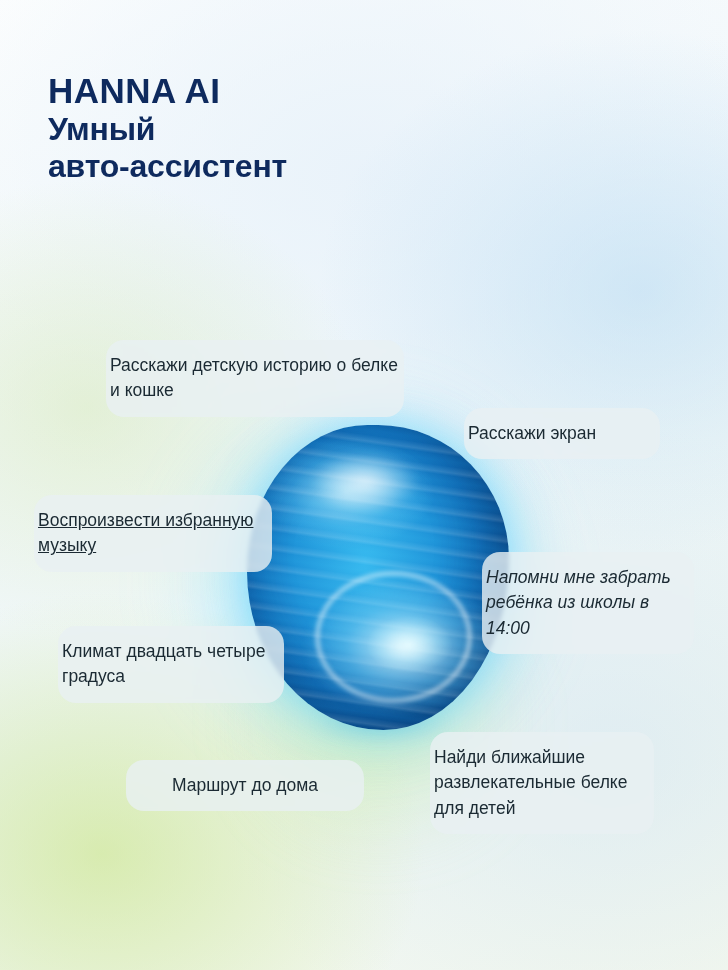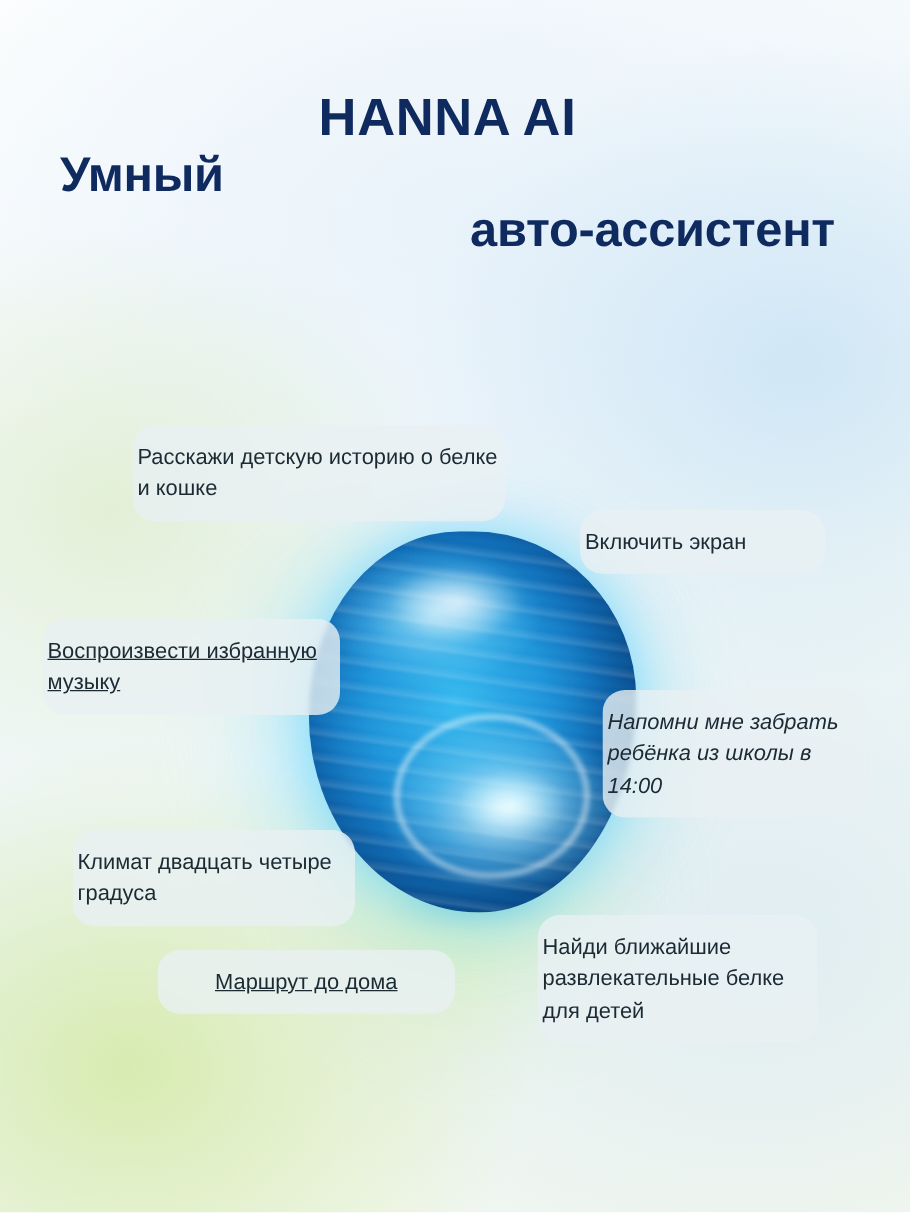--- a/index.html
+++ b/index.html
@@ -56,37 +56,36 @@
   }
 
   
   .heading {
     position: absolute;
     left: 48px;
     top: 72px;
     width: 620px;
   }
   .brand {
-    font-size: 42px;
+    font-size: 35px;
     font-weight: 700;
     letter-spacing: 0.5px;
     color: #0e2a5e;
     line-height: 1.06;
     margin: 0;
-    text-align: center;
   }
   .tagline {
-    font-size: 39px;
+    font-size: 32px;
     font-weight: 700;
     color: #0e2a5e;
     line-height: 1.14;
     margin: 2px 0 0 0;
     letter-spacing: -0.2px;
   }
-  .tagline .l2 { display: block; text-align: right; }
+  .tagline .l2 { display: block; }
 
   
   .orb-wrap {
     position: absolute;
     left: 247px;
     top: 425px;
     width: 262px;
     height: 305px;
   }
   .orb-halo {
@@ -177,22 +176,22 @@
     line-height: 1.45;
     padding: 13px 4px;
     box-sizing: border-box;
     backdrop-filter: blur(2px);
   }
 
   #chip-story   { left: 106px; top: 340px; width: 298px; }
   #chip-screen  { left: 464px; top: 408px; width: 196px; }
   #chip-music   { left: 34px;  top: 495px; width: 238px; text-decoration: underline; }
   #chip-remind  { left: 482px; top: 552px; width: 212px; font-style: italic; }
-  #chip-climate { left: 58px;  top: 664px; width: 226px; }
-  #chip-route   { left: 126px; top: 760px; width: 238px; text-align: center; text-decoration: underline; }
+  #chip-climate { left: 58px;  top: 626px; width: 226px; }
+  #chip-route   { left: 126px; top: 760px; width: 238px; text-align: center; }
   #chip-places  { left: 430px; top: 732px; width: 224px; }
 </style>
 </head>
 <body>
 
 <div class="poster">
 
   <div class="bg-base"></div>
   <div class="bg-glow"></div>
   <div class="bg-glow2"></div>
@@ -210,20 +209,20 @@
     <div class="orb-shadow"></div>
     <div class="orb">
       <div class="orb-bands"></div>
       <div class="orb-swirl"></div>
       <div class="orb-ring"></div>
       <div class="orb-top-hi"></div>
     </div>
   </div>
 
   <div class="chip" id="chip-story">Расскажи детскую историю о белке и кошке</div>
-  <div class="chip" id="chip-screen">Включить экран</div>
+  <div class="chip" id="chip-screen">Расскажи экран</div>
   <div class="chip" id="chip-music">Воспроизвести избранную музыку</div>
   <div class="chip" id="chip-remind">Напомни мне забрать ребёнка из школы в 14:00</div>
   <div class="chip" id="chip-climate">Климат двадцать четыре градуса</div>
   <div class="chip" id="chip-route">Маршрут до дома</div>
   <div class="chip" id="chip-places">Найди ближайшие развлекательные белке для детей</div>
 
 </div>
 
 </body></html>

